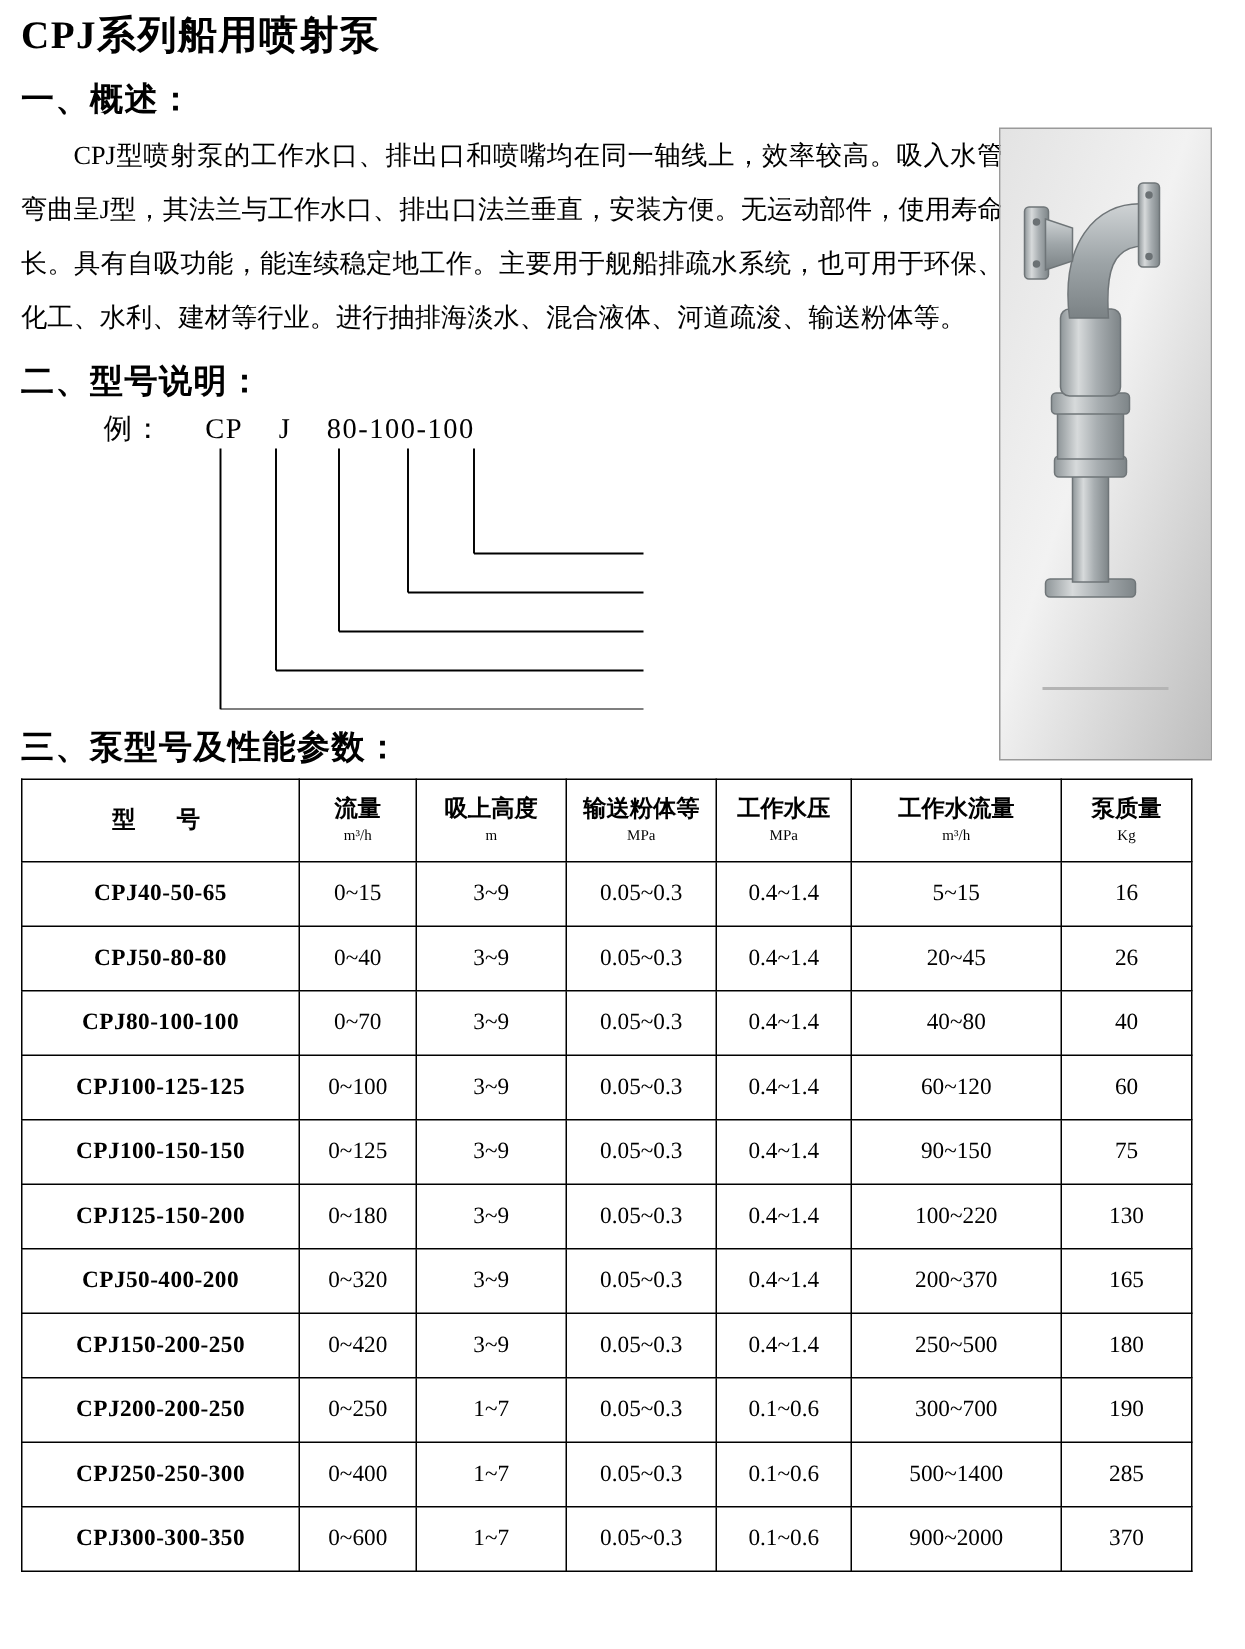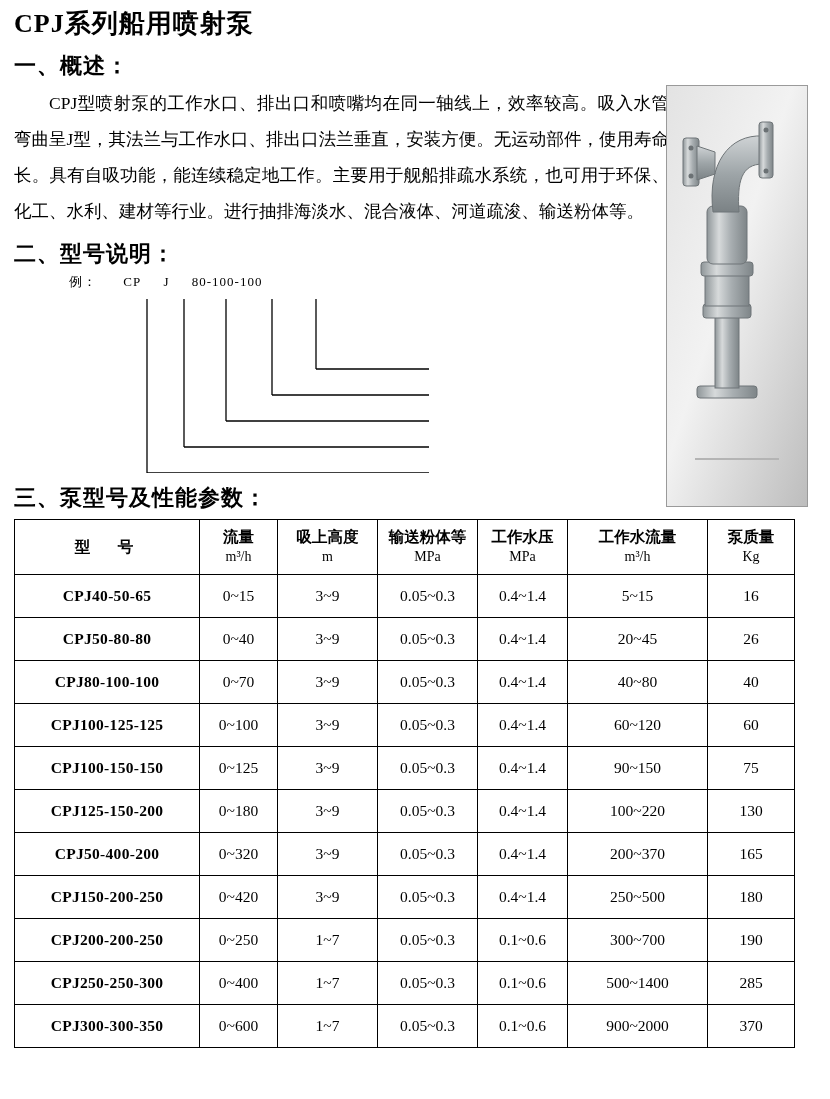--- a/index.html
+++ b/index.html
@@ -62,21 +62,21 @@
   
   .model-block {
     position: relative;
     height: 200px;
     margin-top: 2px;
   }
   .model-example {
     position: absolute;
     left: 55px;
     top: 0px;
-    font-size: 13px;
+    font-size: 19px;
     letter-spacing: 1px;
     white-space: nowrap;
   }
   .model-example .code-part { display:inline-block; }
   .leader-svg {
     position: absolute;
     left: 0;
     top: 0;
   }
   .model-labels {
@@ -104,21 +104,21 @@
     height: 42px;
   }
   table.params thead td {
     height: 54px;
     font-weight: bold;
     line-height: 1.35;
   }
   table.params thead .unit {
     display: block;
     font-weight: normal;
-    font-size: 14px;
+    font-size: 10px;
   }
   table.params tbody td:first-child {
     font-weight: bold;
     letter-spacing: 0.3px;
     border-radius: 12px;
   }
   .col1 { width: 185px; }
   .col2 { width: 78px; }
   .col3 { width: 100px; }
   .col4 { width: 100px; }

